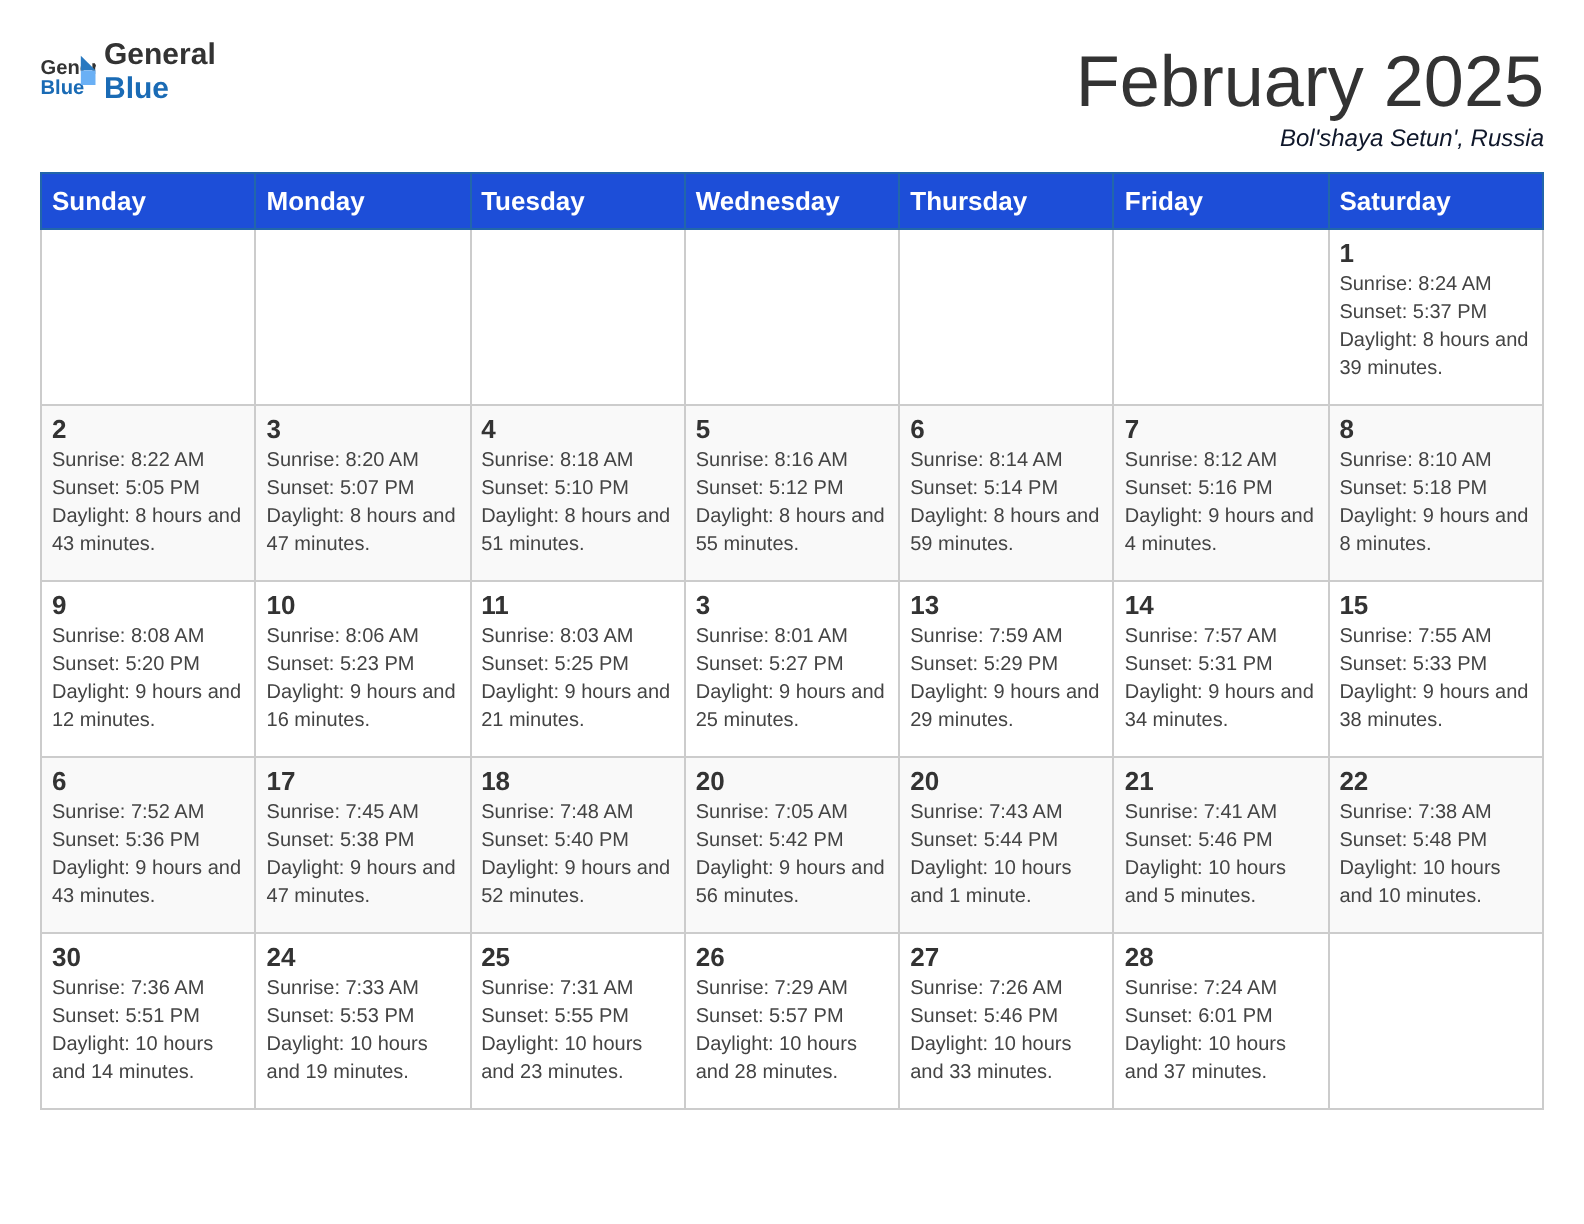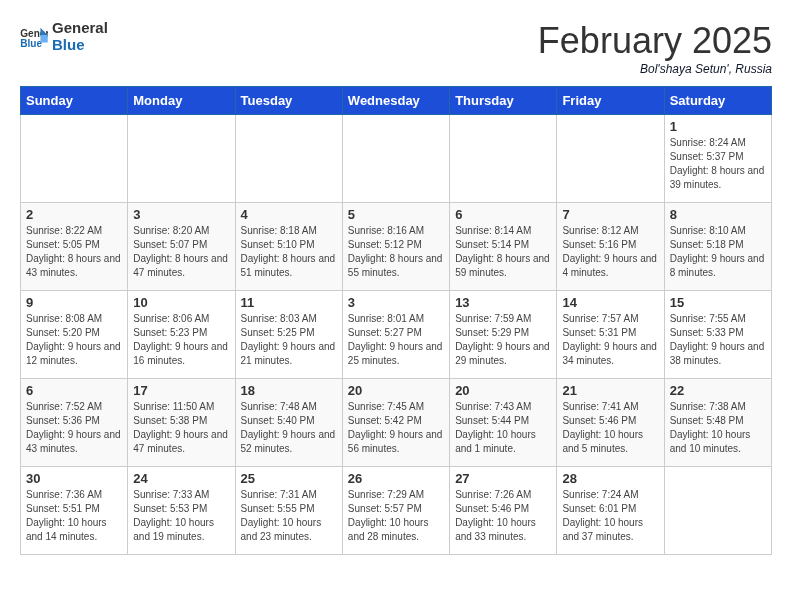--- a/index.html
+++ b/index.html
@@ -218,33 +218,33 @@
       </tr>
       <tr>
         <td>
           <div class="day-number">6</div>
           <div class="day-info">Sunrise: 7:52 AM
 Sunset: 5:36 PM
 Daylight: 9 hours and 43 minutes.</div>
         </td>
         <td>
           <div class="day-number">17</div>
-          <div class="day-info">Sunrise: 11:50 AM
+          <div class="day-info">Sunrise: 7:45 AM
 Sunset: 5:38 PM
 Daylight: 9 hours and 47 minutes.</div>
         </td>
         <td>
           <div class="day-number">18</div>
           <div class="day-info">Sunrise: 7:48 AM
 Sunset: 5:40 PM
 Daylight: 9 hours and 52 minutes.</div>
         </td>
         <td>
           <div class="day-number">20</div>
-          <div class="day-info">Sunrise: 7:45 AM
+          <div class="day-info">Sunrise: 7:05 AM
 Sunset: 5:42 PM
 Daylight: 9 hours and 56 minutes.</div>
         </td>
         <td>
           <div class="day-number">20</div>
           <div class="day-info">Sunrise: 7:43 AM
 Sunset: 5:44 PM
 Daylight: 10 hours and 1 minute.</div>
         </td>
         <td>

